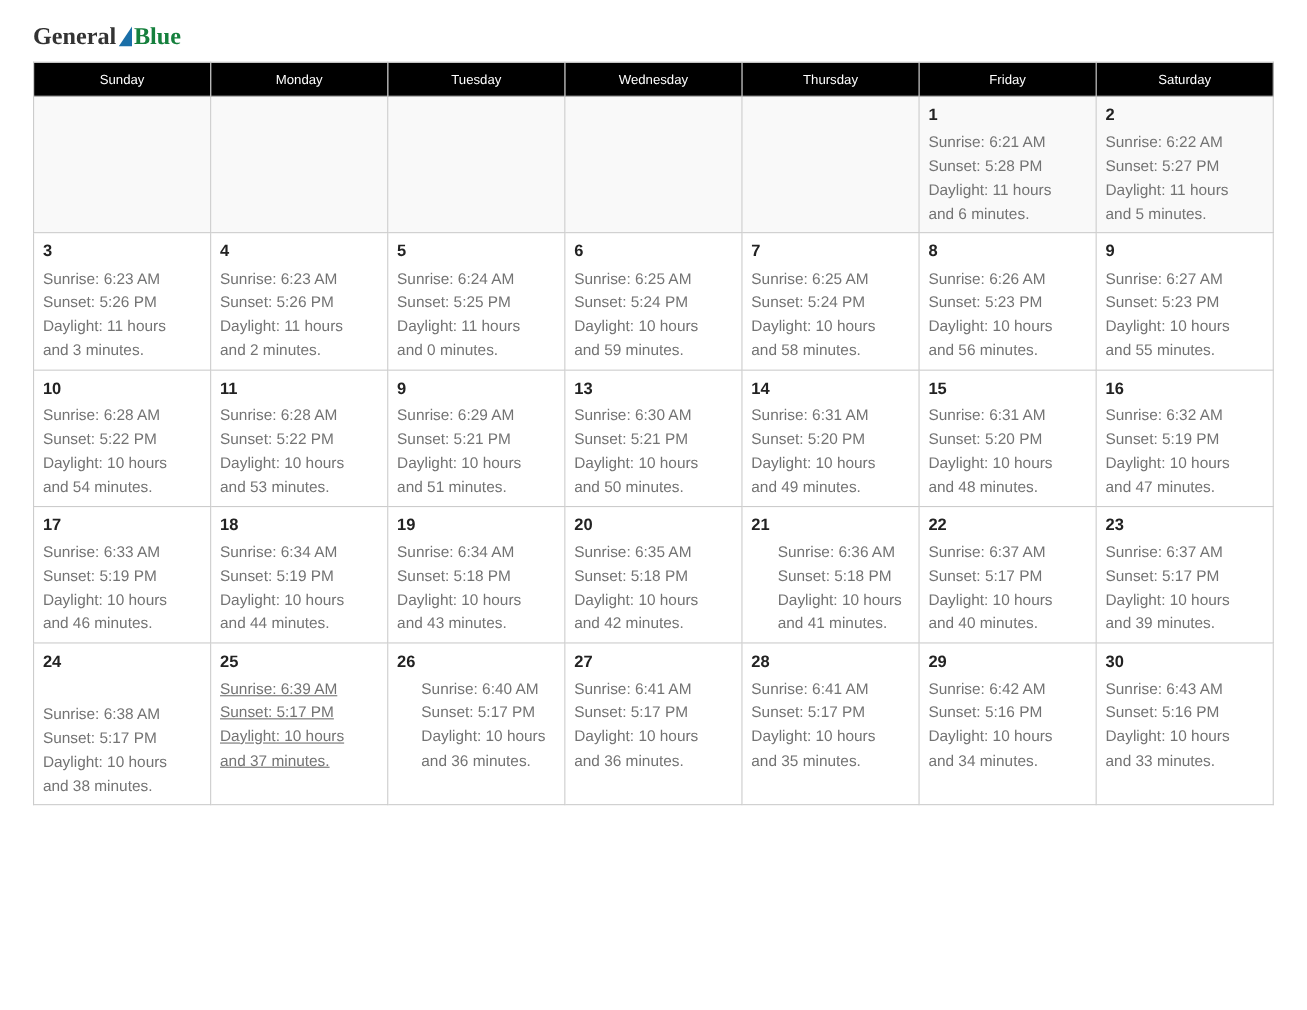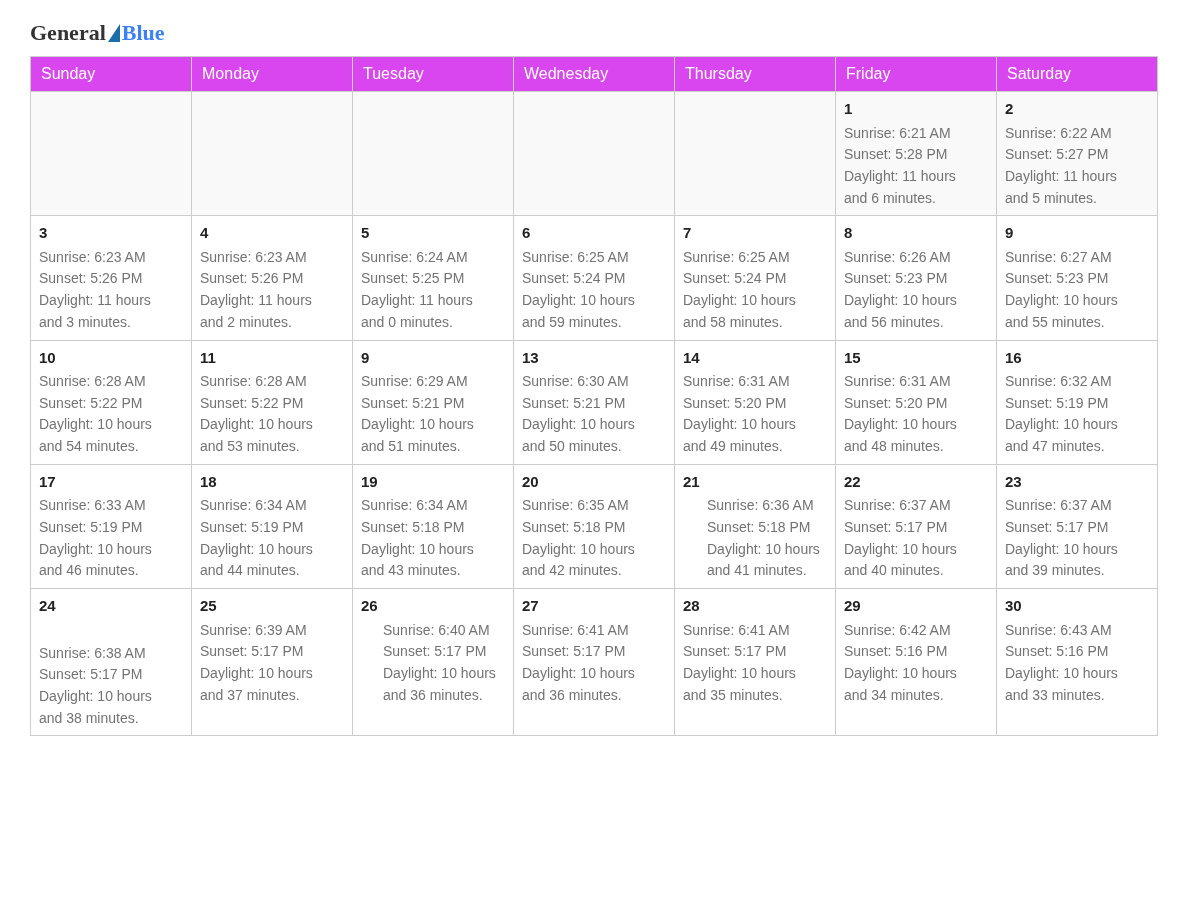--- a/index.html
+++ b/index.html
@@ -34,21 +34,21 @@
     .logo-blue-triangle {
       display: inline-block;
       width: 0;
       height: 0;
       border-left: 12px solid transparent;
       border-bottom: 18px solid #1a6fa8;
       margin: 0 2px;
       vertical-align: middle;
     }
     .logo-blue-text {
-      color: #3b82f6;
+      color: #15803d;
       font-size: 22px;
       font-weight: bold;
     }
     .title-area {
       text-align: right;
     }
     .main-title {
       font-size: 52px;
       font-weight: bold;
       color: #222;
@@ -58,26 +58,26 @@
       font-size: 22px;
       color: #444;
       margin-top: 4px;
     }
     .calendar {
       width: 100%;
       border-collapse: collapse;
       margin-top: 10px;
     }
     .calendar th {
-      background: #d946ef;
+      background: #000000;
       color: #fff;
       padding: 8px 10px;
-      font-size: 16px;
+      font-size: 12px;
       font-weight: normal;
-      text-align: left;
+      text-align: center;
       border: 1px solid #ccc;
     }
     .calendar td {
       vertical-align: top;
       padding: 6px 8px;
       border: 1px solid #ccc;
       width: calc(100% / 7);
       min-height: 110px;
       font-size: 13px;
       line-height: 1.5;
@@ -311,21 +311,21 @@
       <tr>
         <td>
           <span class="day-number">24</span>
           <div class="day-info" style="white-space: pre-line; margin-top: 25px;">Sunrise: 6:38 AM
 Sunset: 5:17 PM
 Daylight: 10 hours
 and 38 minutes.</div>
         </td>
         <td>
           <span class="day-number">25</span>
-          <div class="day-info" style="white-space: pre-line;">Sunrise: 6:39 AM
+          <div class="day-info" style="white-space: pre-line; text-decoration: underline;">Sunrise: 6:39 AM
 Sunset: 5:17 PM
 Daylight: 10 hours
 and 37 minutes.</div>
         </td>
         <td>
           <span class="day-number">26</span>
           <div class="day-info" style="white-space: pre-line; margin-left: 22px;">Sunrise: 6:40 AM
 Sunset: 5:17 PM
 Daylight: 10 hours
 and 36 minutes.</div>

